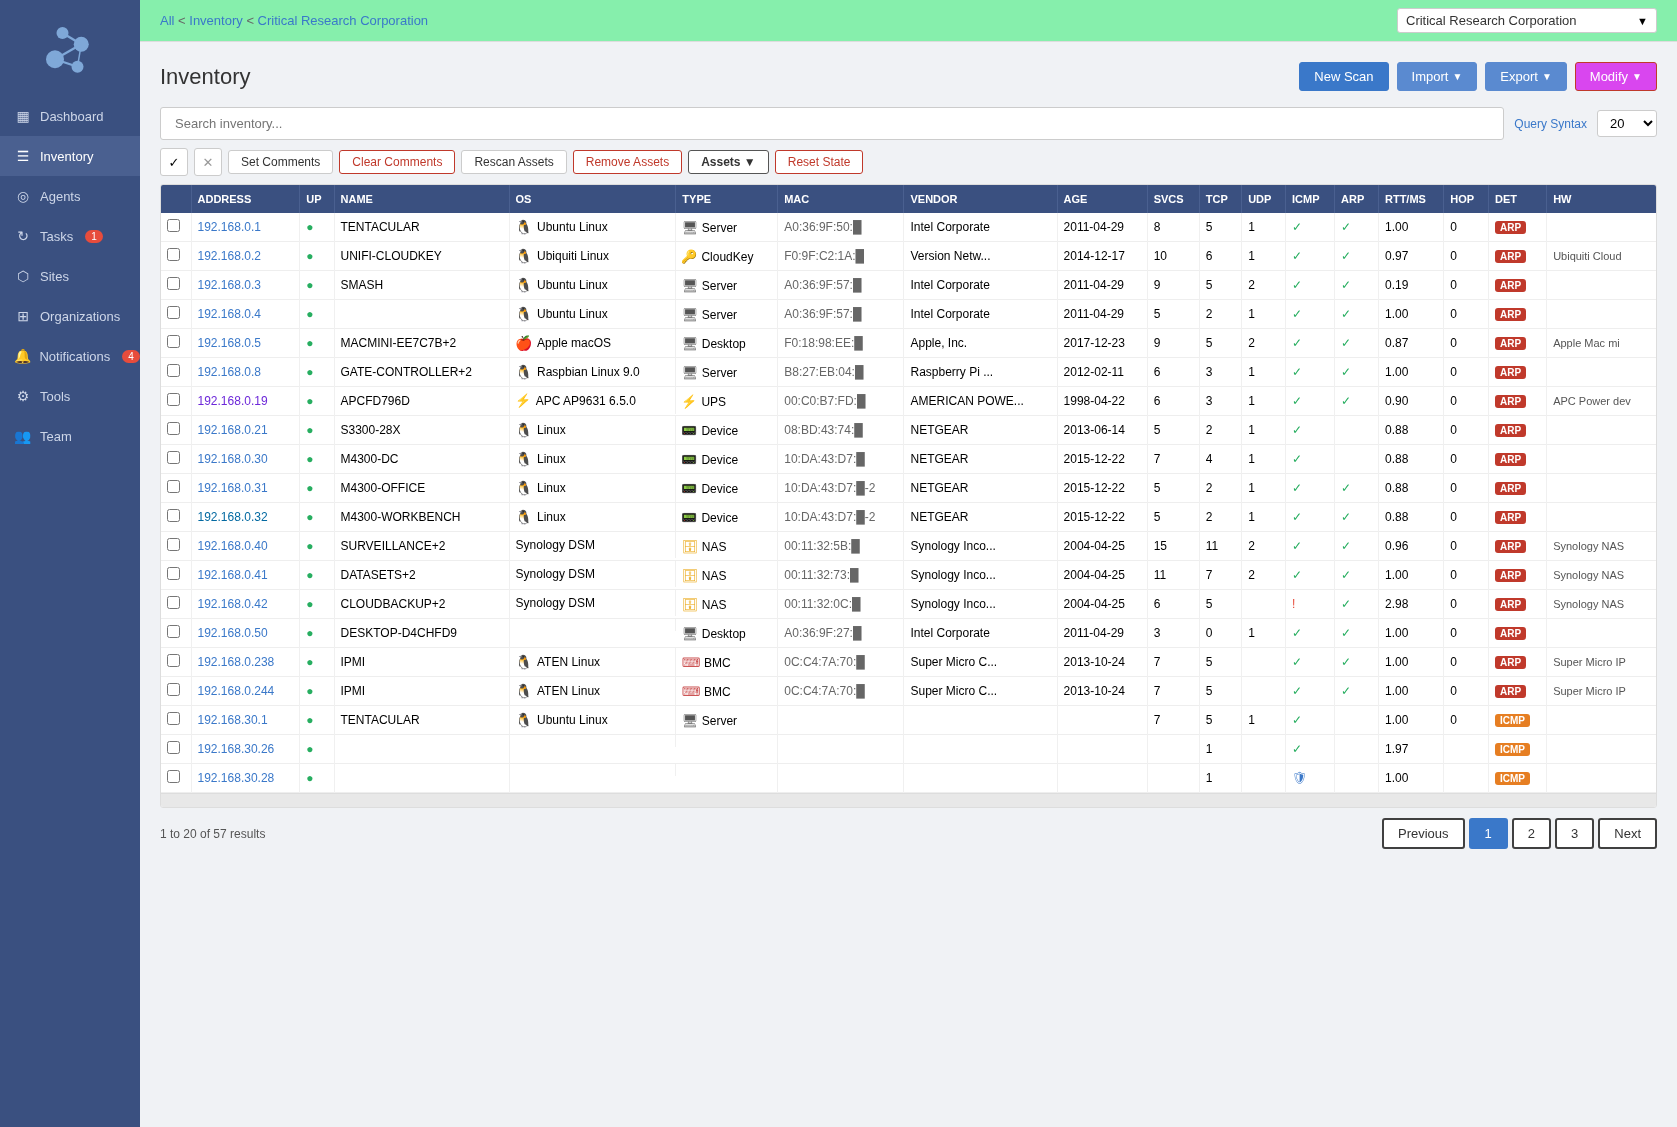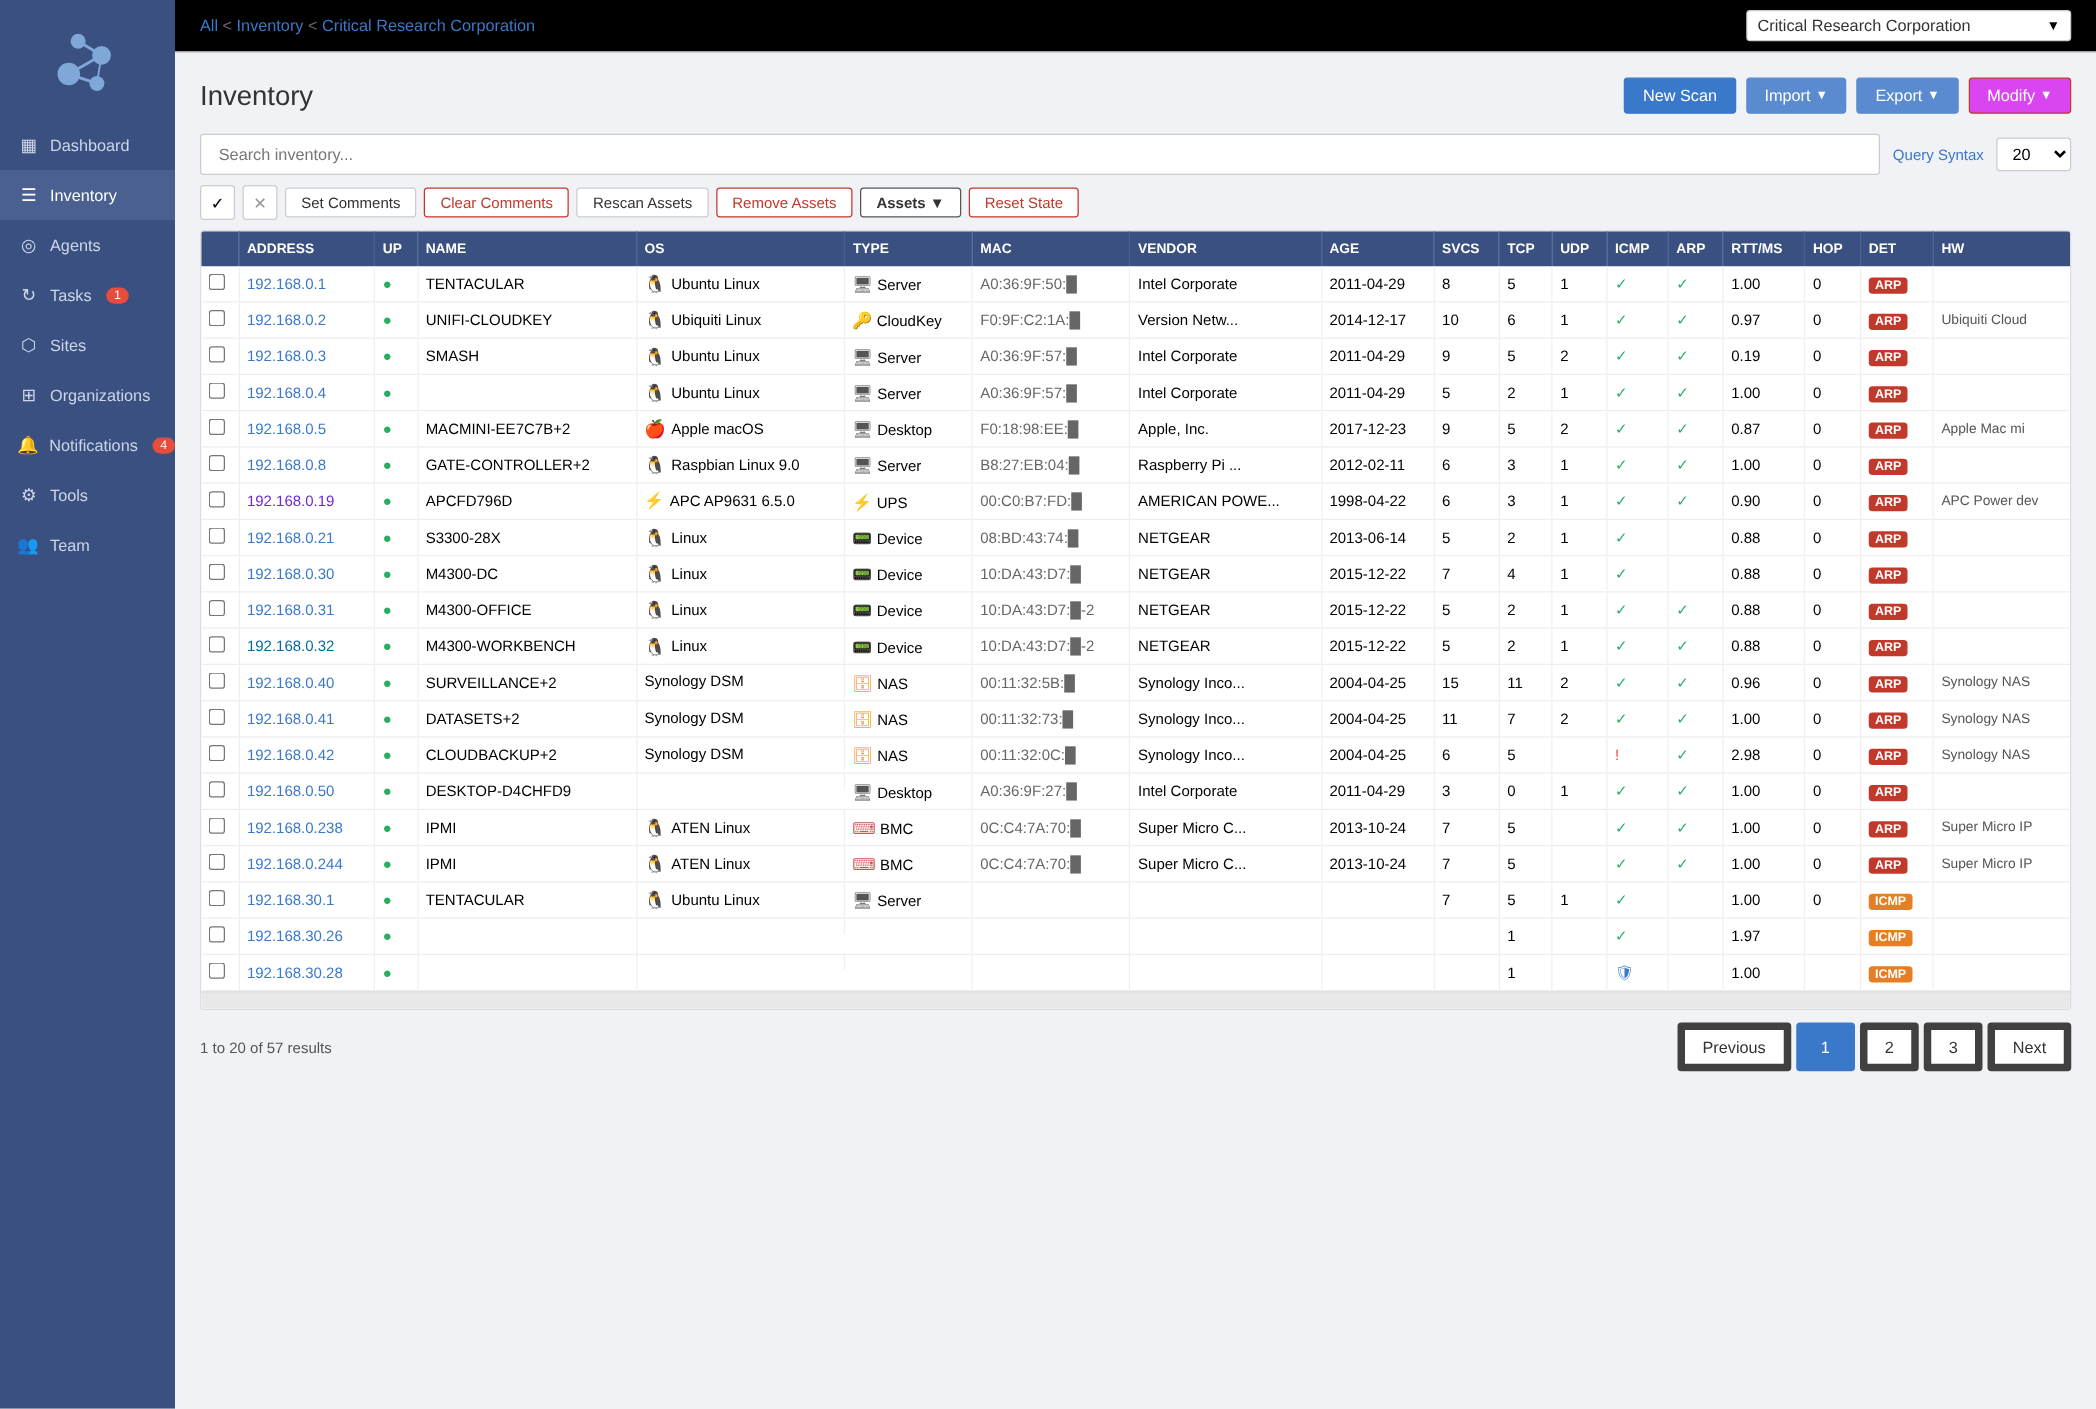--- a/index.html
+++ b/index.html
@@ -67,21 +67,21 @@
     .avatar {
       width: 32px; height: 32px; border-radius: 50%;
       background: #7fa0c8;
       display: flex; align-items: center; justify-content: center;
       font-size: 14px; font-weight: bold; color: #fff;
       overflow: hidden;
     }
 
     
     .subheader {
-      background: #000000;
+      background: #86efac;
       padding: 8px 20px;
       display: flex;
       align-items: center;
       justify-content: space-between;
       border-bottom: 1px solid #ddd;
     }
     .breadcrumb { color: #3a78c9; font-size: 13px; }
     .breadcrumb span { color: #666; }
     .org-selector {
       display: flex;
@@ -196,21 +196,21 @@
     .pagination-row {
       display: flex;
       align-items: center;
       justify-content: space-between;
       margin-top: 10px;
     }
     .pagination-info { font-size: 12px; color: #555; }
     .pagination-btns { display: flex; gap: 4px; align-items: center; }
     .page-btn {
       padding: 6px 14px;
-      border: 6px solid #404040;
+      border: 2px solid #404040;
       border-radius: 3px;
       background: #fff;
       cursor: pointer;
       font-size: 13px;
       color: #333;
     }
     .page-btn.active { background: #3a78c9; color: #fff; border-color: #3a78c9; }
 
     .scrollbar-row { height: 14px; background: #e8e8e8; border-top: 1px solid #ddd; position: relative; overflow-x: auto; }
   </style>

